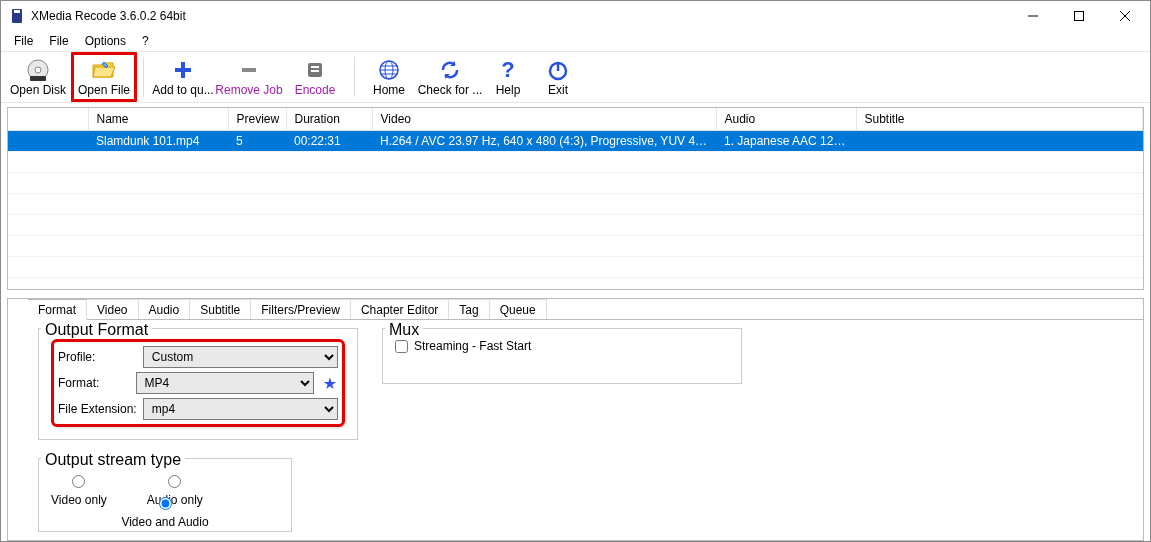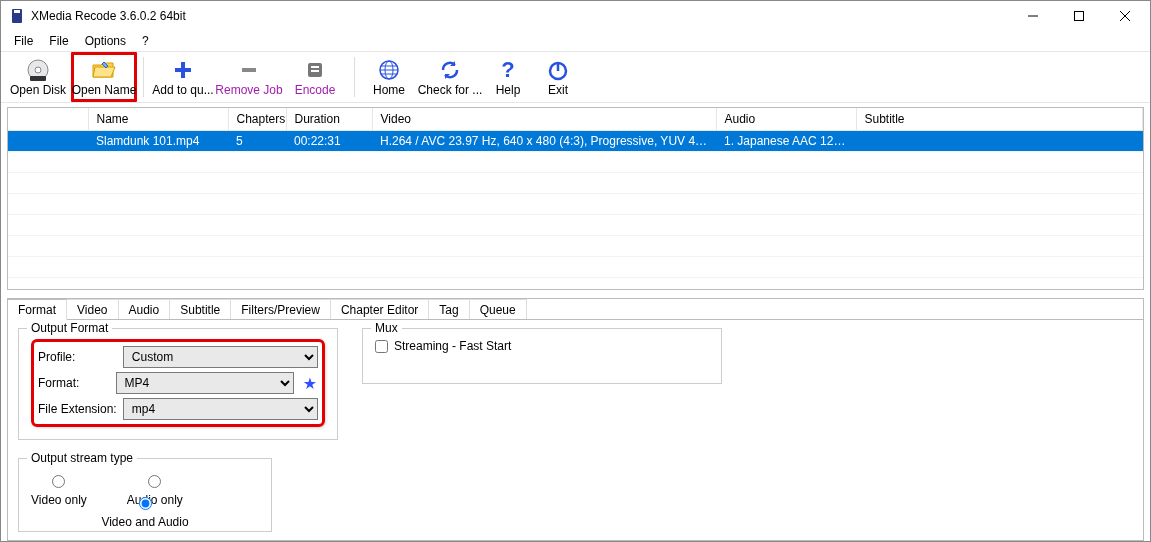--- a/index.html
+++ b/index.html
@@ -26,29 +26,29 @@
 
 
 .table-wrap { margin: 4px 6px 0 6px; border: 1px solid #bbb; height: 196px; background: #fff; overflow: hidden; }
 .table { width: 100%; border-collapse: collapse; table-layout: fixed; }
 .table th { background: #fff; border-right: 1px solid #e6e6e6; border-bottom: 1px solid #e6e6e6; text-align: left; font-weight: normal; padding: 3px 8px; height: 22px; }
 .table td { padding: 3px 8px; height: 21px; border-bottom: 1px solid #f3f3f3; white-space: nowrap; overflow: hidden; text-overflow: ellipsis; }
 .table tr.sel td { background: #0078d7; color: #fff; }
 .table tr.empty td { border-bottom: 1px solid #f3f3f3; }
 
 
-.tabs-area { margin: 8px 6px 0 6px; border: 1px solid #bbb; flex: 1; background: #fff; }
+.tabs-area { margin: 8px 6px 0 6px; border: 1px solid #bbb; flex: 1; background: #fff; padding-left: 20px; }
 .tabs { display: flex; border-bottom: 1px solid #bbb; height: 21px; }
 .tab { padding: 3px 10px; border-right: 1px solid #ddd; border-top: 1px solid #ddd; background: #fff; cursor: default; position: relative; top: 0px; }
 .tab.active { background: #fff; border-top: 1px solid #bbb; border-bottom: 1px solid #fff; margin-bottom: -1px; }
 
 .tab-content { padding: 8px 10px; display: flex; gap: 24px; align-items: flex-start; }
 
 .fieldset { border: 1px solid #ccc; padding: 10px 12px 12px 12px; position: relative; }
-.fieldset .legend { position: absolute; top: -8px; left: 8px; background: #fff; padding: 0 4px; font-size: 12px; }
+.fieldset .legend { position: absolute; top: -8px; left: 2px; background: #fff; padding: 0 4px; font-size: 16px; }
 
 .form-row { display: flex; align-items: center; height: 26px; gap: 6px; }
 .form-row label { width: 80px; }
 .form-row select { width: 198px; height: 22px; border: 1px solid #7a7a7a; background: #e9e9e9; font-size: 12px; padding: 0 4px; }
 
 .out-fmt { width: 320px; }
 .mux-box { width: 360px; height: 56px; }
 
 .chk { display: flex; align-items: flex-end; gap: 6px; }
 .chk input { width: 13px; height: 13px; }
@@ -109,21 +109,21 @@
     <span class="lbl">Open Disk</span>
   </div>
   <div class="tool-btn red-box">
     <span class="ico">
         <svg width="26" height="22">
           <path d="M2 6 L10 6 L12 4 L22 4 L22 18 L2 18 Z" fill="#ffd24a" stroke="#d4a000"></path>
           <path d="M4 8 L24 8 L20 18 L2 18 Z" fill="#ffe28a" stroke="#d4a000"></path>
           <path d="M13 3 L17 7 L15 9 L11 5 Z" fill="#6bb0ff" stroke="#2a6ac0"></path>
         </svg>
       </span>
-    <span class="lbl">Open Name</span>
+    <span class="lbl">Open File</span>
   </div>
   <div class="tool-sep"></div>
   <div class="tool-btn">
     <span class="ico">
         <svg width="20" height="20">
           <rect x="8" y="2" width="4" height="16" fill="#2a52e0"></rect>
           <rect x="2" y="8" width="16" height="4" fill="#2a52e0"></rect>
         </svg>
       </span>
     <span class="lbl">Add to qu...</span>
@@ -195,21 +195,21 @@
         <col style="width:58px">
         <col style="width:86px">
         <col style="width:344px">
         <col style="width:140px">
         <col>
     </colgroup>
     <thead>
       <tr>
         <th></th>
         <th>Name</th>
-        <th>Chapters</th>
+        <th>Preview</th>
         <th>Duration</th>
         <th>Video</th>
         <th>Audio</th>
         <th>Subtitle</th>
       </tr>
     </thead>
     <tbody>
       <tr class="sel">
         <td></td>
         <td>Slamdunk 101.mp4</td>

